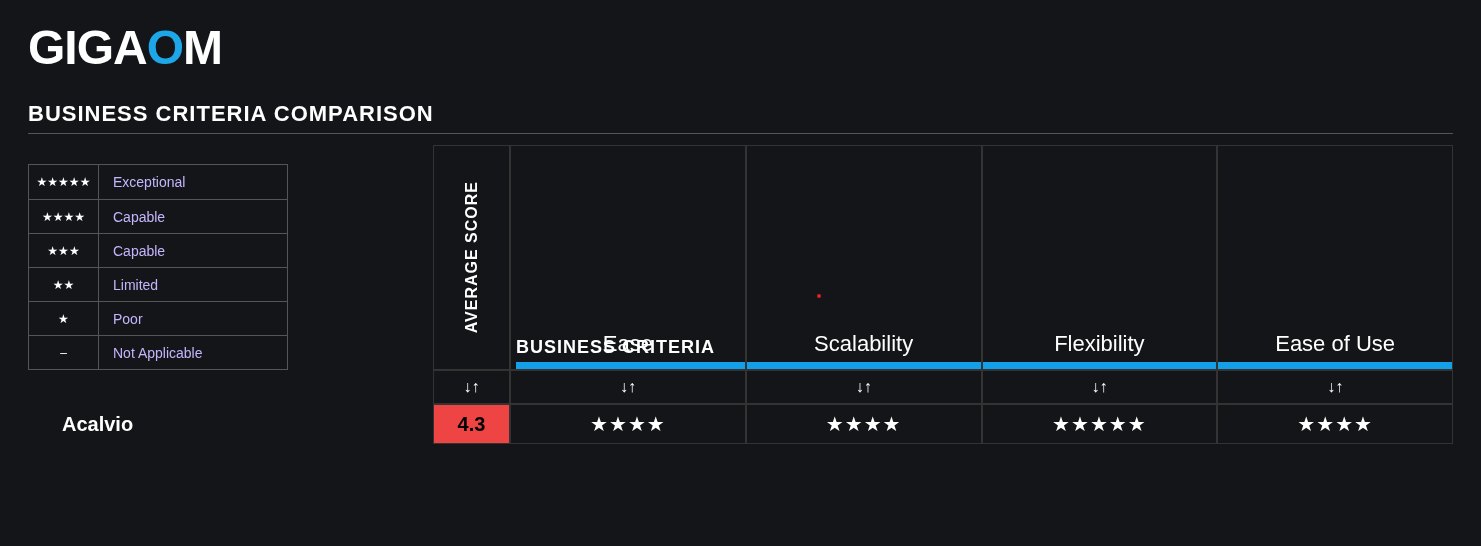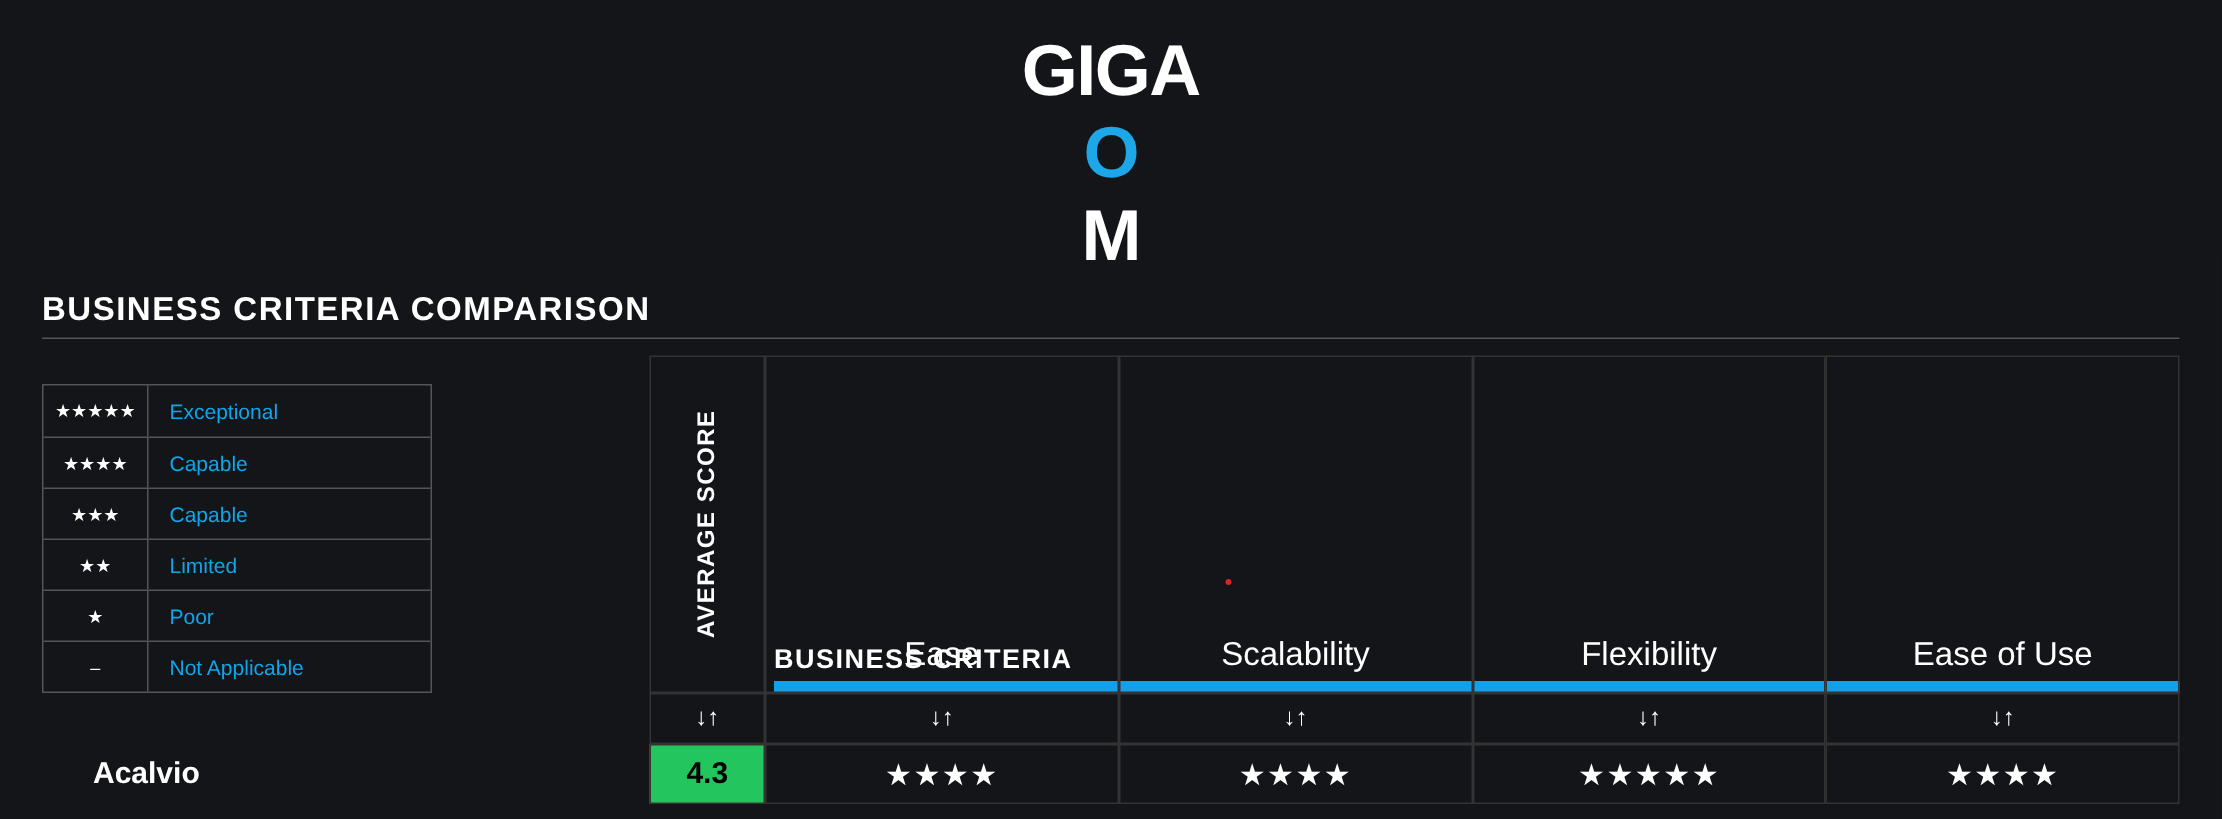--- a/index.html
+++ b/index.html
@@ -13,29 +13,28 @@
   }
   .page { padding: 20px 28px 0 28px; }
 
   
   .logo {
     font-weight: 900;
     font-size: 48px;
     letter-spacing: -1px;
     display: flex;
     align-items: center;
-    flex-direction: column;
   }
   .logo .o2 { color: #1ea7e8; }
 
   .page-title {
     font-size: 22px;
     font-weight: 600;
     letter-spacing: 1px;
-    margin-top: 8px;
+    margin-top: 26px;
   }
   .hr {
     border: none;
     border-top: 1px solid #555;
     margin-top: 6px;
     margin-bottom: 30px;
   }
 
   
   .legend { width: 260px; border:1px solid #555; }
@@ -45,21 +44,21 @@
     width: 70px;
     border-right:1px solid #555;
     font-size: 12px;
     text-align:center;
     padding: 0 4px;
     height:100%;
     display:flex;
     align-items:center;
     justify-content:center;
   }
-  .legend-label { font-size: 14px; padding-left: 14px; color:#0ea5e9; }
+  .legend-label { font-size: 14px; padding-left: 14px; color:#c4b5fd; }
   .group-header {
     font-size: 18px;
     font-weight: 700;
     letter-spacing: 1px;
     padding-bottom: 4px;
   }
   .blue-bar { height: 8px; background:#14a0e8; }
 
   .table {
     display:grid;
@@ -83,21 +82,21 @@
   }
 
   .crit-head-row .cell { height: 225px; }
   .crit-label { position:absolute; bottom:12px; font-size:22px; }
 
   .sort-row .cell { height: 34px; font-size:16px; }
   .sort-icon { user-select:none; }
 
   .data-row .cell { height: 40px; }
   .vendor-cell { justify-content:flex-start; padding-left:0; font-size:20px; font-weight:700; border:none;margin-left:34px;}
-  .score-cell { background:#22c55e; color:#000; font-weight:700; font-size:20px; }
+  .score-cell { background:#ef4444; color:#000; font-weight:700; font-size:20px; }
   .stars-cell { font-size:20px; letter-spacing:1px; }
 
   .top-area { display:grid; grid-template-columns:405px 77px 1fr; align-items:end; }
   .top-area .spacer { height:100%; }
   .header-box { padding-left:6px; }
 
   
   .red-dot {
     position:absolute;
     top: 148px;

